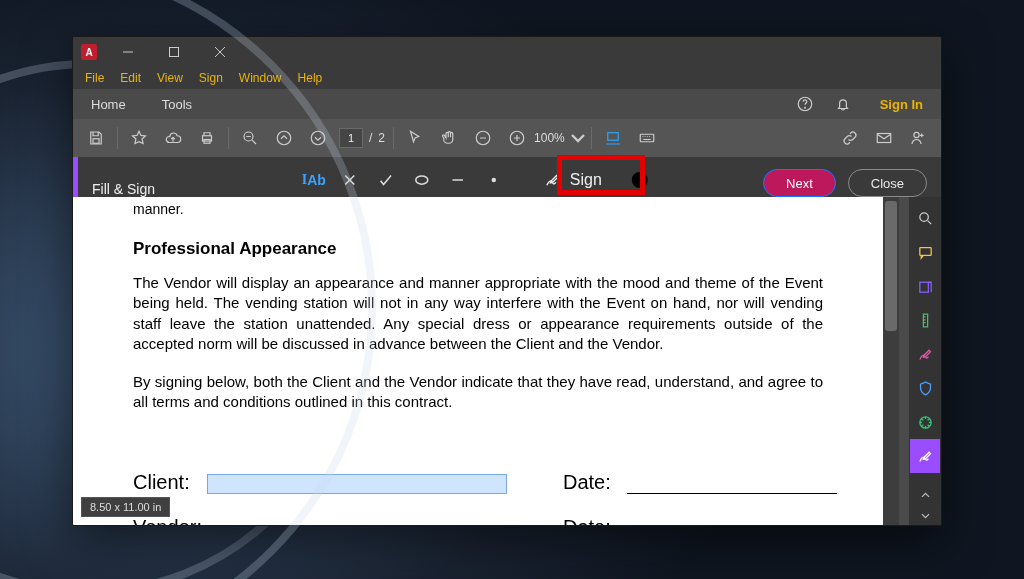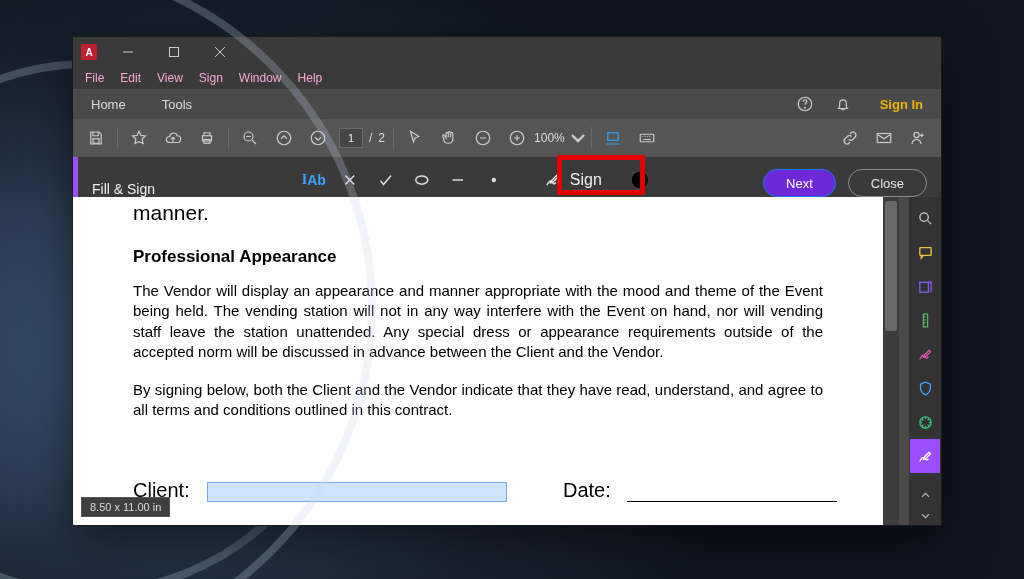--- a/index.html
+++ b/index.html
@@ -21,21 +21,21 @@
   }
 
   
   .titlebar { height: 30px; background: #3a3a3a; display: flex; align-items: center; color: #e6e6e6; font-size: 12px; }
   .titlebar .app-icon { width: 16px; height: 16px; margin: 0 8px; background: #c01e2e; border-radius: 2px; display:flex;align-items:center;justify-content:center;color:#fff;font-size:10px;font-weight:bold;}
   .titlebar .title { flex: 1; }
   .titlebar .wbtn { width: 46px; height: 30px; display: flex; align-items: center; justify-content: center; color: #ccc; cursor: pointer; }
   .titlebar svg { width: 10px; height: 10px; stroke: currentColor; fill: none; stroke-width: 1; }
 
   
-  .menubar { height: 22px; background: #3a3a3a; display: flex; align-items: center; padding: 0 4px; font-size: 12px; color: #f9a8d4; }
+  .menubar { height: 22px; background: #3a3a3a; display: flex; align-items: center; padding: 0 4px; font-size: 12px; color: #eab308; }
   .menubar .mi { padding: 2px 8px; cursor: pointer; }
 
   
   .tabstrip { height: 30px; background: #4a4a4a; display: flex; align-items: stretch; color: #ddd; font-size: 13px; }
   .tabstrip .htab { padding: 0 18px; display: flex; align-items: center; cursor: pointer; }
   .tabstrip .doc-tab { background: #3a3a3a; padding: 0 8px 0 14px; display: flex; align-items: center; gap: 6px; min-width: 160px; }
   .tabstrip .doc-tab .x { color:#bbb; font-size: 13px; cursor: pointer; padding: 0 4px; }
   .tabstrip .spacer { flex: 1; }
   .tabstrip .ricon { width: 38px; display:flex;align-items:center;justify-content:center;color:#ccc;cursor:pointer; position:relative;}
   .tabstrip .sign-in { padding: 0 18px; display:flex;align-items:center;font-weight:600;color:#eab308;cursor:pointer;}
@@ -58,29 +58,29 @@
   .fsbar .label { padding: 0 14px; font-size: 14px; }
   .fsbar .tools { position:absolute; left:50%; transform:translateX(-60%); display:flex; align-items:center; gap: 0;}
   .fsbar .ft { width: 36px; height: 34px; display:flex; align-items:center; justify-content:center; cursor:pointer; border-radius:2px; color:#ddd;}
   .fsbar .ft svg { width:18px;height:18px;stroke:currentColor;fill:none;stroke-width:2;}
   .fsbar .ft.text { color:#3aa3ff; font-weight:600; font-size:14px;}
   .fsbar .sign-btn { display:flex; align-items:center; gap:8px; padding: 6px 12px; cursor:pointer; color:#eee;}
   .fsbar .sign-btn svg { width:18px;height:18px;stroke:currentColor;fill:none;stroke-width:1.8;}
   .fsbar .dot { width:16px;height:16px;border-radius:50%;background:#000;margin-left:18px;}
   .fsbar .right { margin-left:auto; display:flex; align-items:center; gap:12px; padding-right:14px;}
   .fsbar .pill { height:28px; padding: 0 22px; border-radius:14px; display:flex; align-items:center; font-size:13px; cursor:pointer;}
-  .fsbar .pill.next { background:#6d28d9; color:#fff; border:1px solid #1976ff;}
+  .fsbar .pill.next { background:#be185d; color:#fff; border:1px solid #1976ff;}
   .fsbar .pill.close { background:transparent; color:#e8e8e8; border:1px solid #8a8a8a;}
   .highlight-box { position:absolute; border:5px solid #e40000; pointer-events:none;}
 
   
   .content { flex:1; display:flex; background:#4a4a4a; overflow:hidden; }
   .page-wrap { flex:1; position:relative; overflow:hidden;}
   .paper { position:absolute; left:0; right:26px; top:0; bottom:0; background:#fff; color:#000; padding: 6px 60px 16px 60px; font-family: Verdana, Arial, sans-serif;}
-  .paper .cut { font-size:21px; margin-top:-2px;}
+  .paper .cut { font-size:14px; margin-top:-2px;}
   .paper h3 { font-size:17px; font-weight:700; margin: 22px 0 14px 0;}
   .paper p { font-size:15px; line-height:1.35; text-align:justify; margin-bottom: 18px;}
   .sig-grid { margin-top: 58px; display:grid; grid-template-columns: 74px 300px 56px 64px 210px; row-gap: 22px; align-items:end; font-size:20px;}
   .sig-grid .lbl { }
   .sig-grid .line { border-bottom: 1px solid #000; height: 20px;}
   .sig-grid .line.sel { background:#cfe4ff; border: 1px solid #7aa7e8;}
 
   .vscroll { width:16px; background:#3d3d3d; position:relative;}
   .vscroll .thumb { position:absolute; left:2px; right:2px; top:4px; height:130px; background:#6a6a6a; border-radius:3px;}
 

